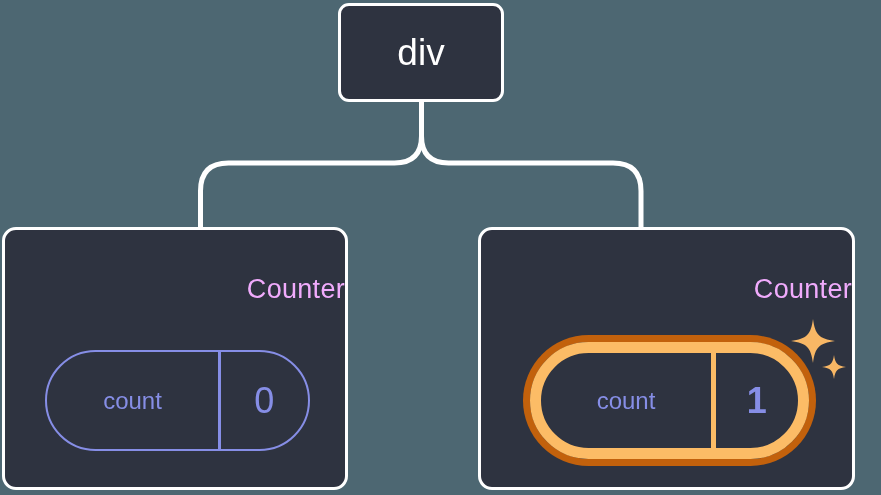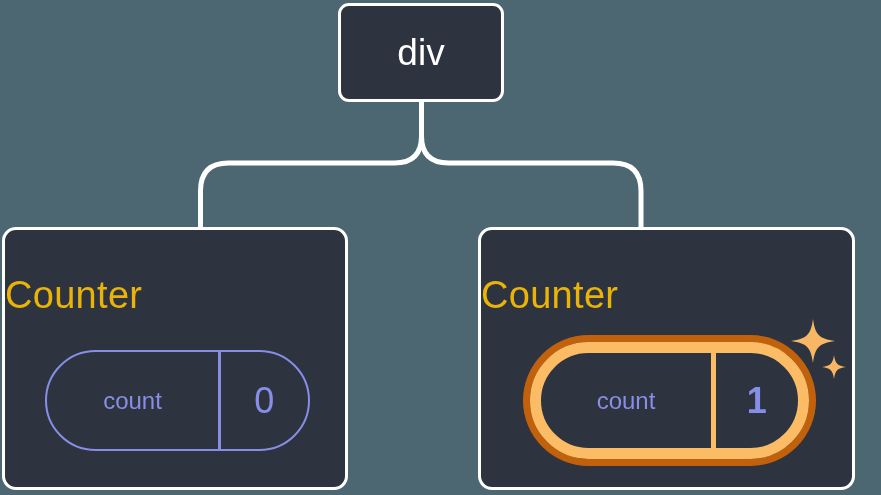--- a/index.html
+++ b/index.html
@@ -55,24 +55,24 @@
     border-radius: 14px;
   }
   .card-left  { left: 2px;   width: 346px; }
   .card-right { left: 478px; width: 377px; }
   .card-title {
     position: absolute;
     top: 44px;
     left: 0;
     width: 100%;
     margin: 0;
-    text-align: left;
-    font-size: 38px;
+    text-align: right;
+    font-size: 27px;
     font-weight: 500;
-    color: #eab308;
+    color: #f0abfc;
     letter-spacing: 0.3px;
   }
   
   .pill {
     position: absolute;
     display: flex;
     align-items: stretch;
     border-radius: 999px;
     box-sizing: border-box;
   }

